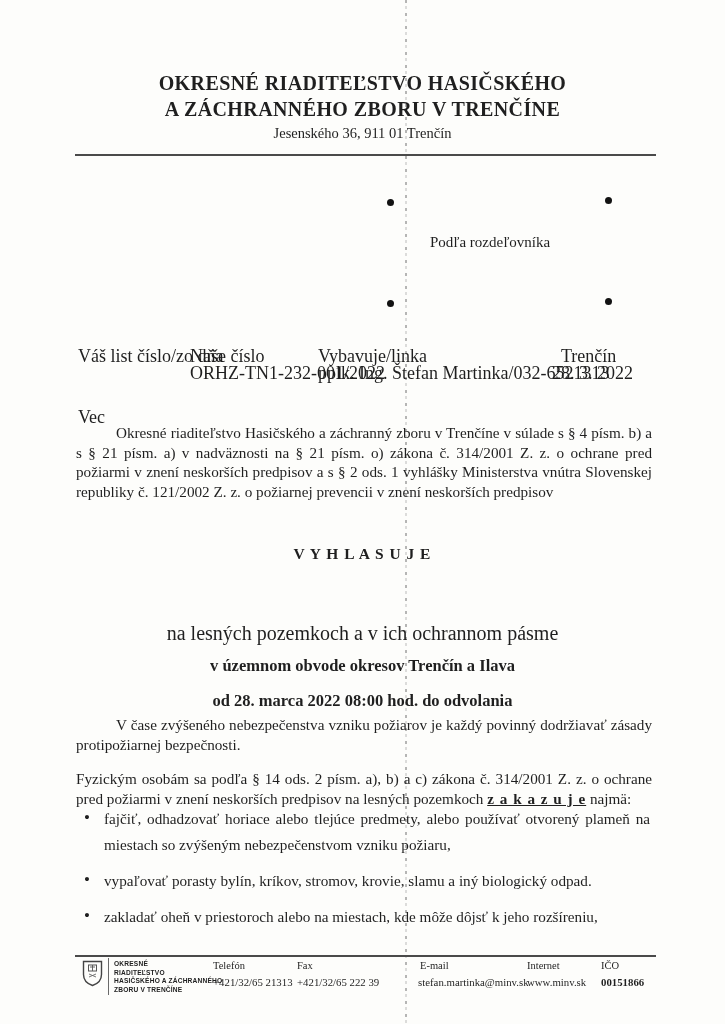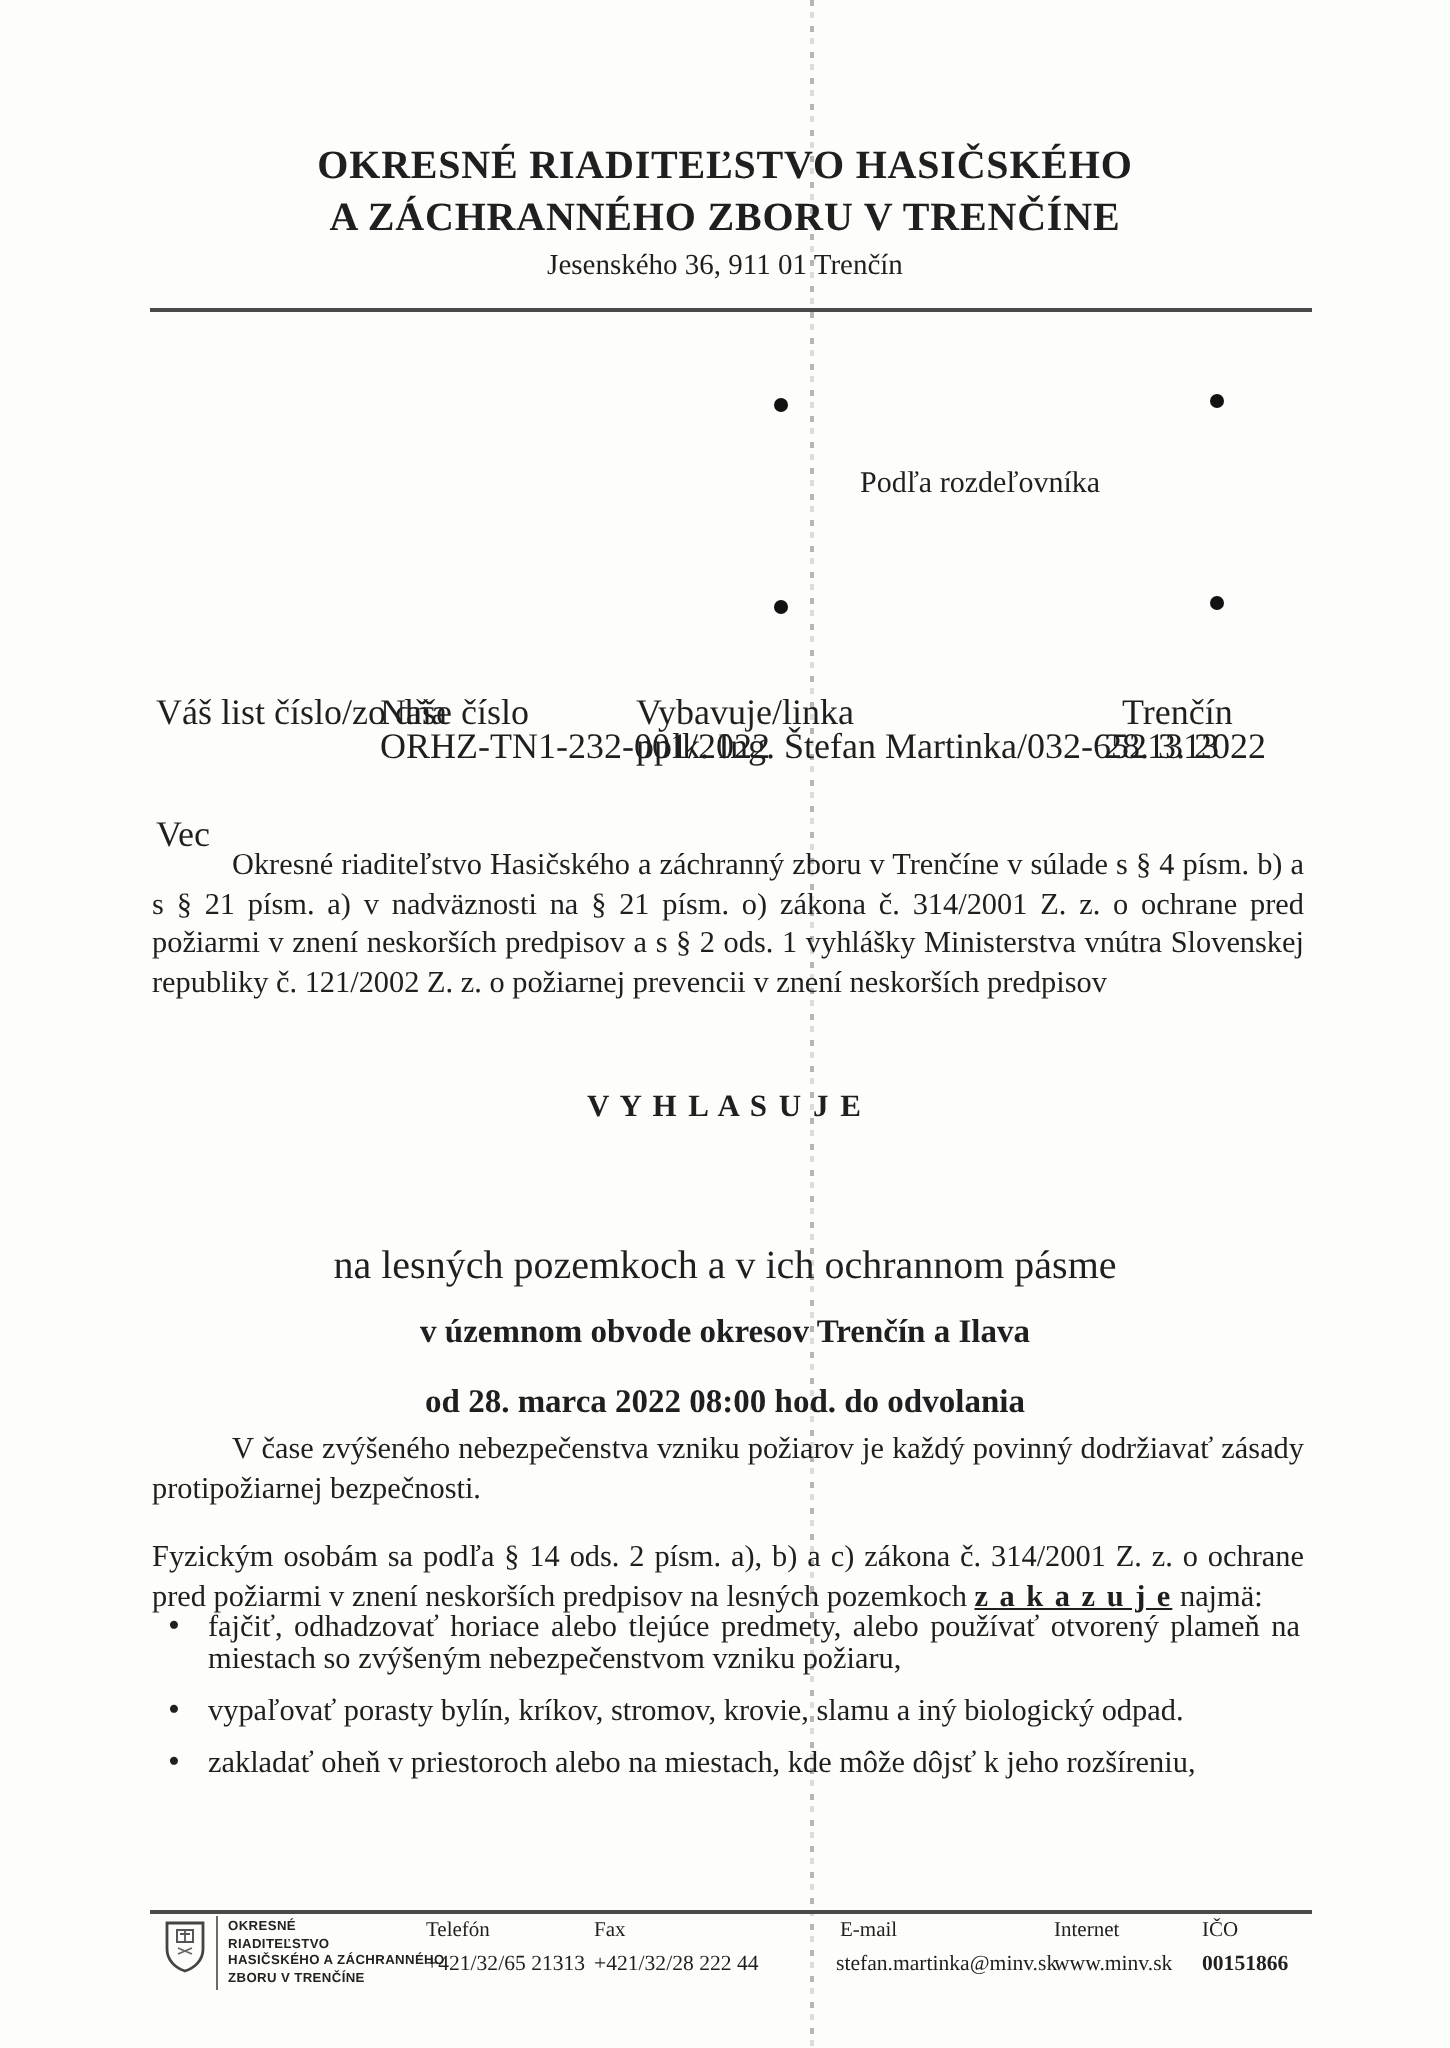--- a/index.html
+++ b/index.html
@@ -23,21 +23,21 @@
   .rule{height:2px;background:#4a4a4a;}
   .recipient{left:430px;top:206px;font-size:15px;}
   .ref{font-size:18px;text-align:right;}
   .subject-label{left:78px;top:379px;font-size:18px;}
   .subject-title{left:78px;top:399px;font-size:15px;text-decoration:underline;}
   .body-par{left:76px;width:576px;font-size:15.2px;line-height:19.5px;text-align:justify;}
   .indent{text-indent:40px;}
   .chead{left:0;right:0;text-align:center;}
   .emph{font-weight:700;text-decoration:underline;letter-spacing:1px;}
   ul.prohib{left:78px;top:806px;width:572px;margin:0;padding:0;list-style:none;
-    font-size:15.2px;line-height:16px;text-align:justify;position:absolute;}
+    font-size:15.2px;line-height:26px;text-align:justify;position:absolute;}
   ul.prohib li{position:relative;padding-left:26px;margin-bottom:10px;}
   ul.prohib li::before{content:"\2022";position:absolute;left:6px;top:-1px;font-size:17px;}
   .foot-org{font-family:"Liberation Sans", sans-serif;font-size:6.6px;font-weight:700;
     line-height:8.6px;letter-spacing:.2px;color:#222;}
   .foot-label{font-size:10.5px;}
   .foot-value{font-size:10.8px;}
   .vdiv{width:1px;background:#6a6a6a;}
 </style>
 </head>
 <body>
@@ -105,21 +105,21 @@
     <div>OKRESNÉ</div>
     <div>RIADITEĽSTVO</div>
     <div>HASIČSKÉHO A ZÁCHRANNÉHO</div>
     <div>ZBORU V TRENČÍNE</div>
   </div>
 
   <span class="abs foot-label" style="left:213px;top:932px;">Telefón</span>
   <span class="abs foot-value" style="left:213px;top:948px;">+421/32/65 21313</span>
 
   <span class="abs foot-label" style="left:297px;top:932px;">Fax</span>
-  <span class="abs foot-value" style="left:297px;top:948px;">+421/32/28 222 44</span>
+  <span class="abs foot-value" style="left:297px;top:948px;">+421/32/65 222 39</span>
 
   <span class="abs foot-label" style="left:420px;top:932px;">E-mail</span>
   <span class="abs foot-value" style="left:418px;top:948px;">stefan.martinka@minv.sk</span>
 
   <span class="abs foot-label" style="left:527px;top:932px;">Internet</span>
   <span class="abs foot-value" style="left:527px;top:948px;">www.minv.sk</span>
 
   <span class="abs foot-label" style="left:601px;top:932px;">IČO</span>
   <span class="abs foot-value" style="left:601px;top:948px;font-weight:bold;">00151866</span>
 

